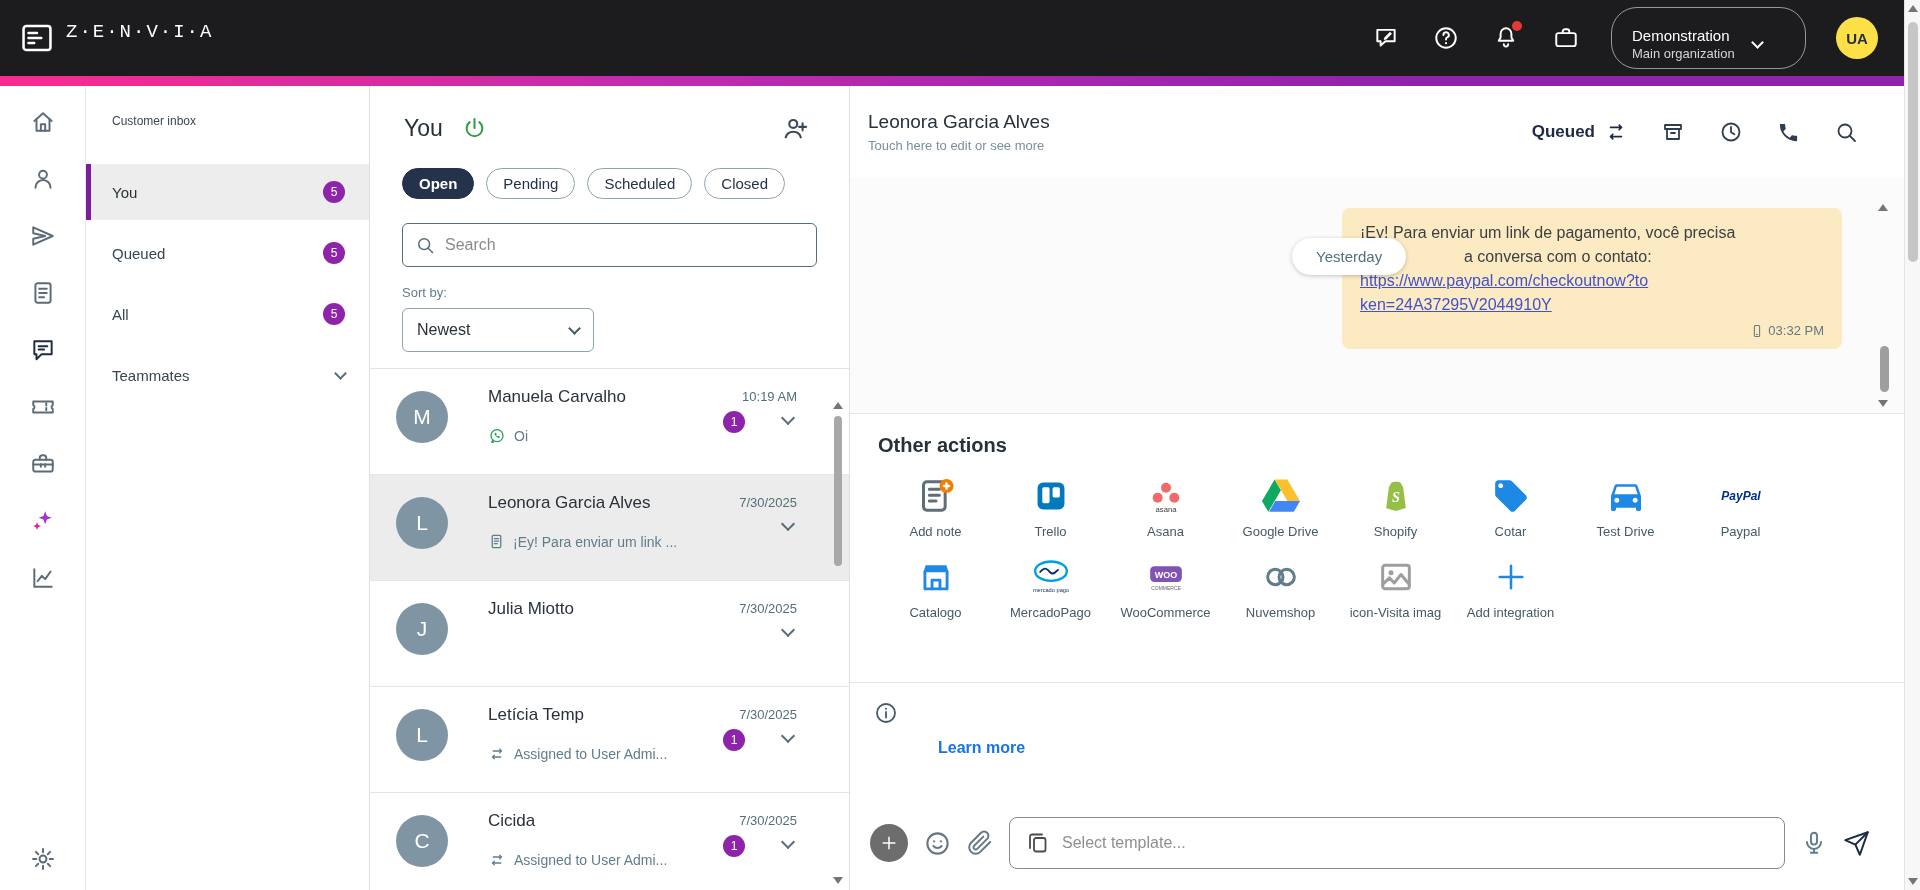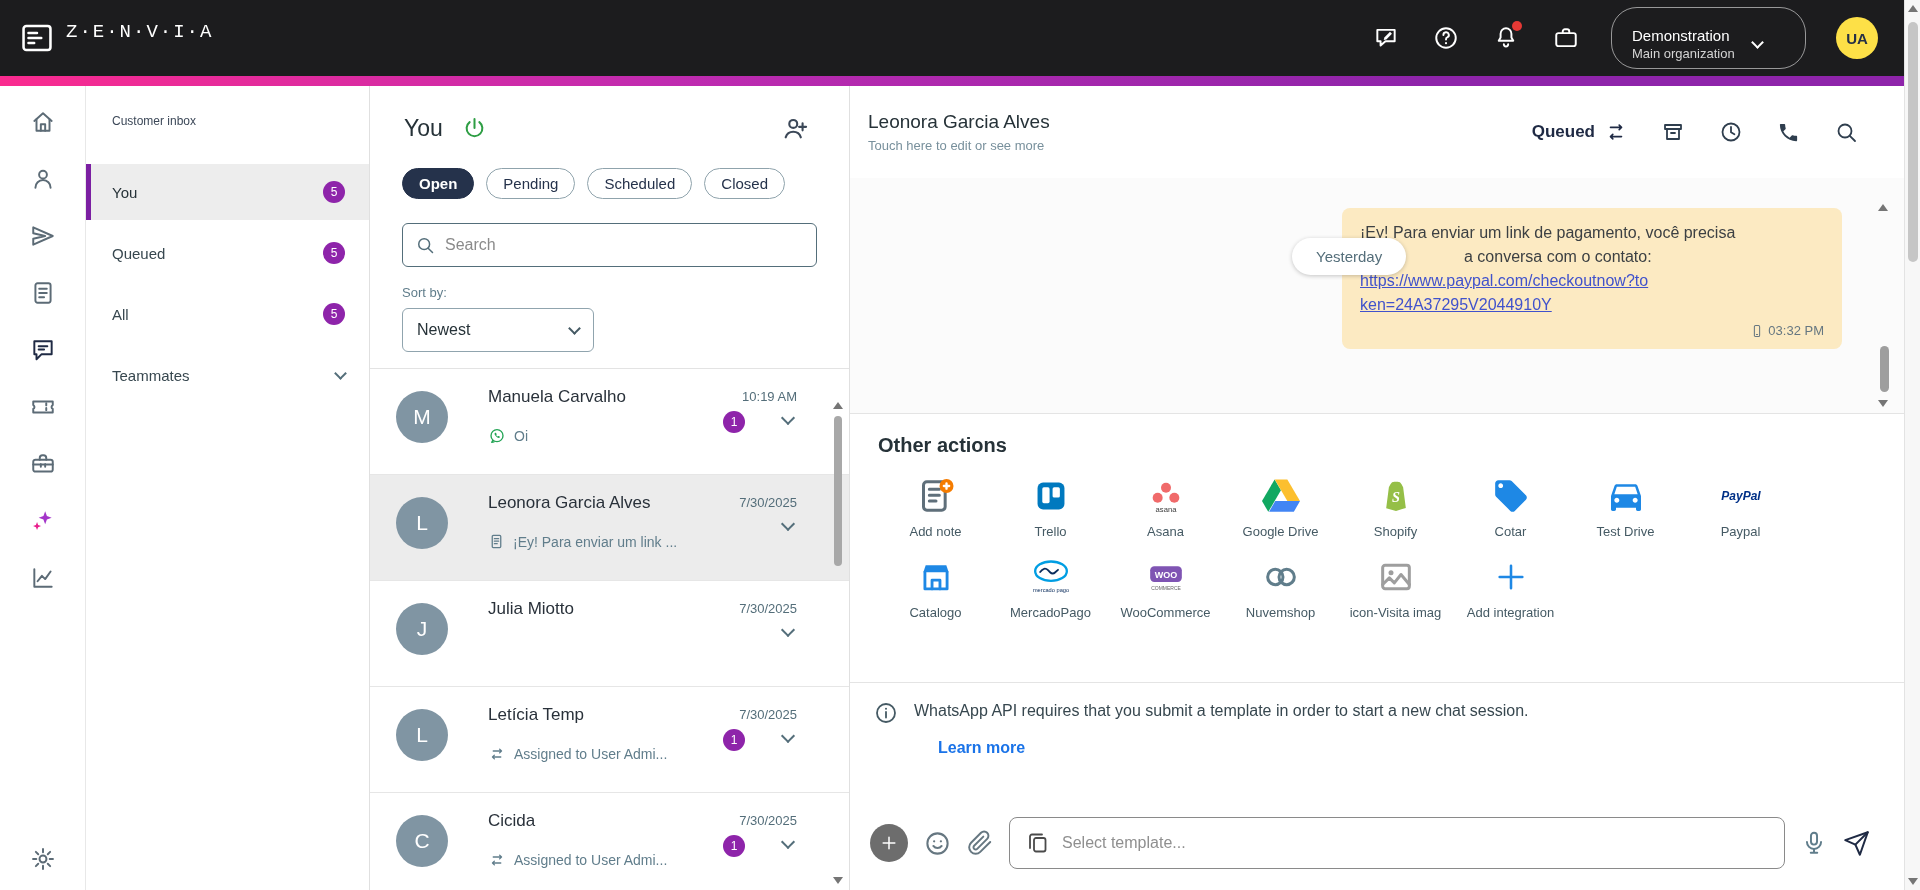--- a/index.html
+++ b/index.html
@@ -681,21 +681,20 @@
           <div class="banner-row">
             <span class="info-icon">
               <svg width="24" height="24" viewBox="0 0 24 24">
                   <g class="st">
                     <circle cx="12" cy="12" r="9"></circle>
                     <path d="M12 11v5.5"></path>
                   </g>
                   <circle cx="12" cy="7.8" r="1" fill="currentColor"></circle>
                 </svg>
             </span>
-            <span class="banner-text">WhatsApp API requires that you submit a template in order to start a new chat session.</span>
           </div>
           <span class="learn-more">Learn more</span>
         </div>
 
         <div class="composer">
           <span class="plus-btn">
             <svg width="20" height="20" viewBox="0 0 24 24" style="color:#fff">
                 <g class="st" stroke-width="2.2">
                   <path d="M12 5v14M5 12h14"></path>
                 </g>

